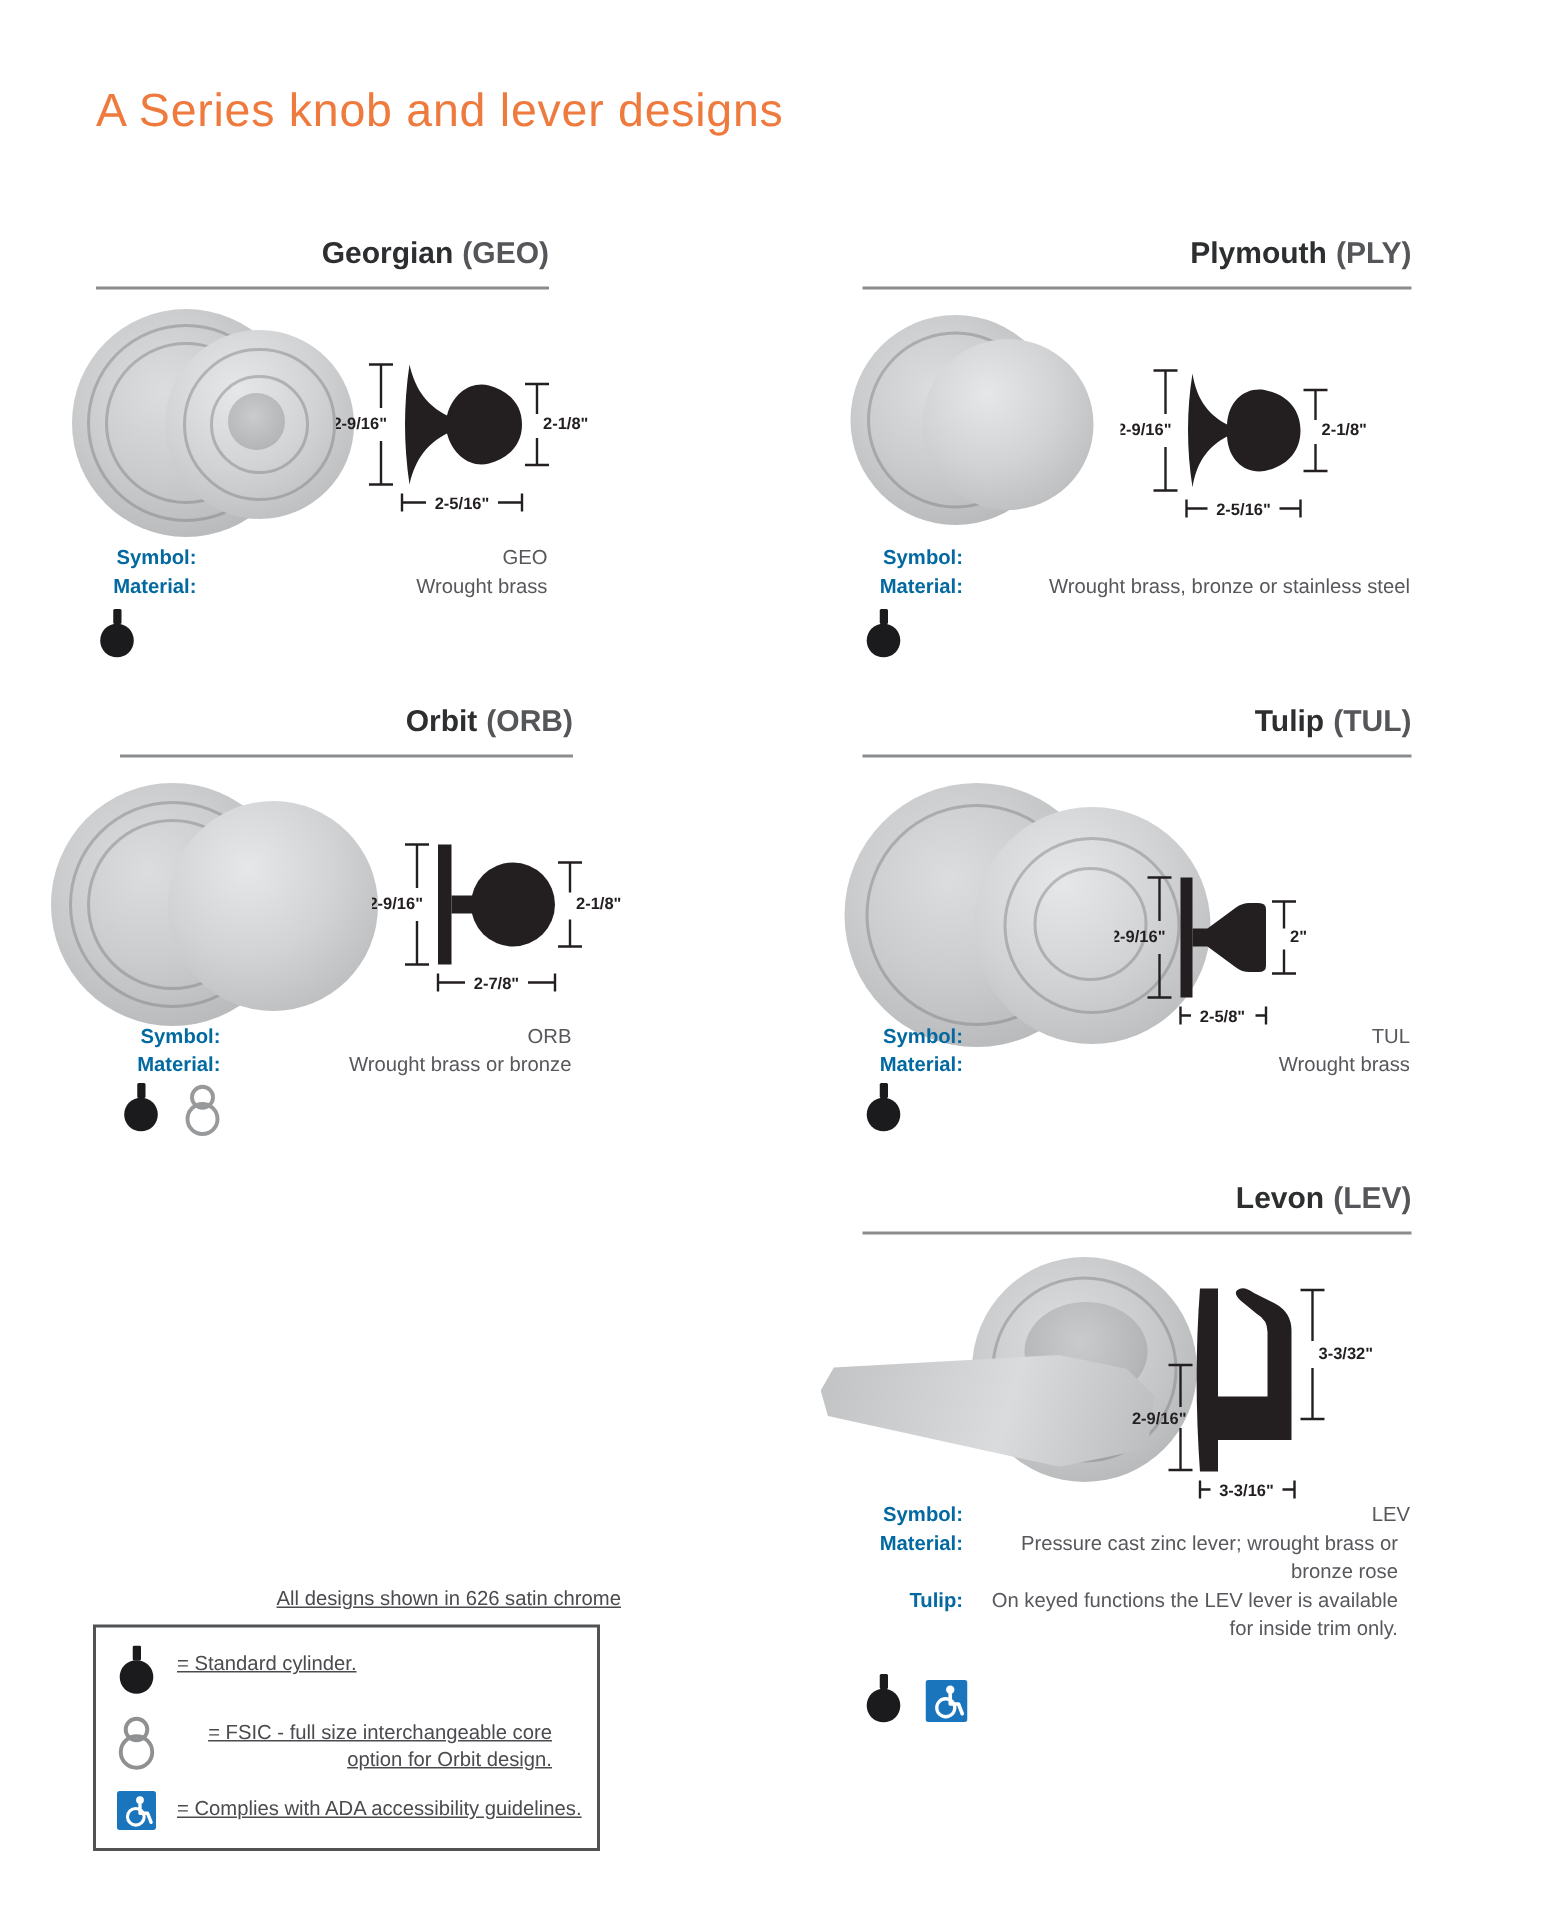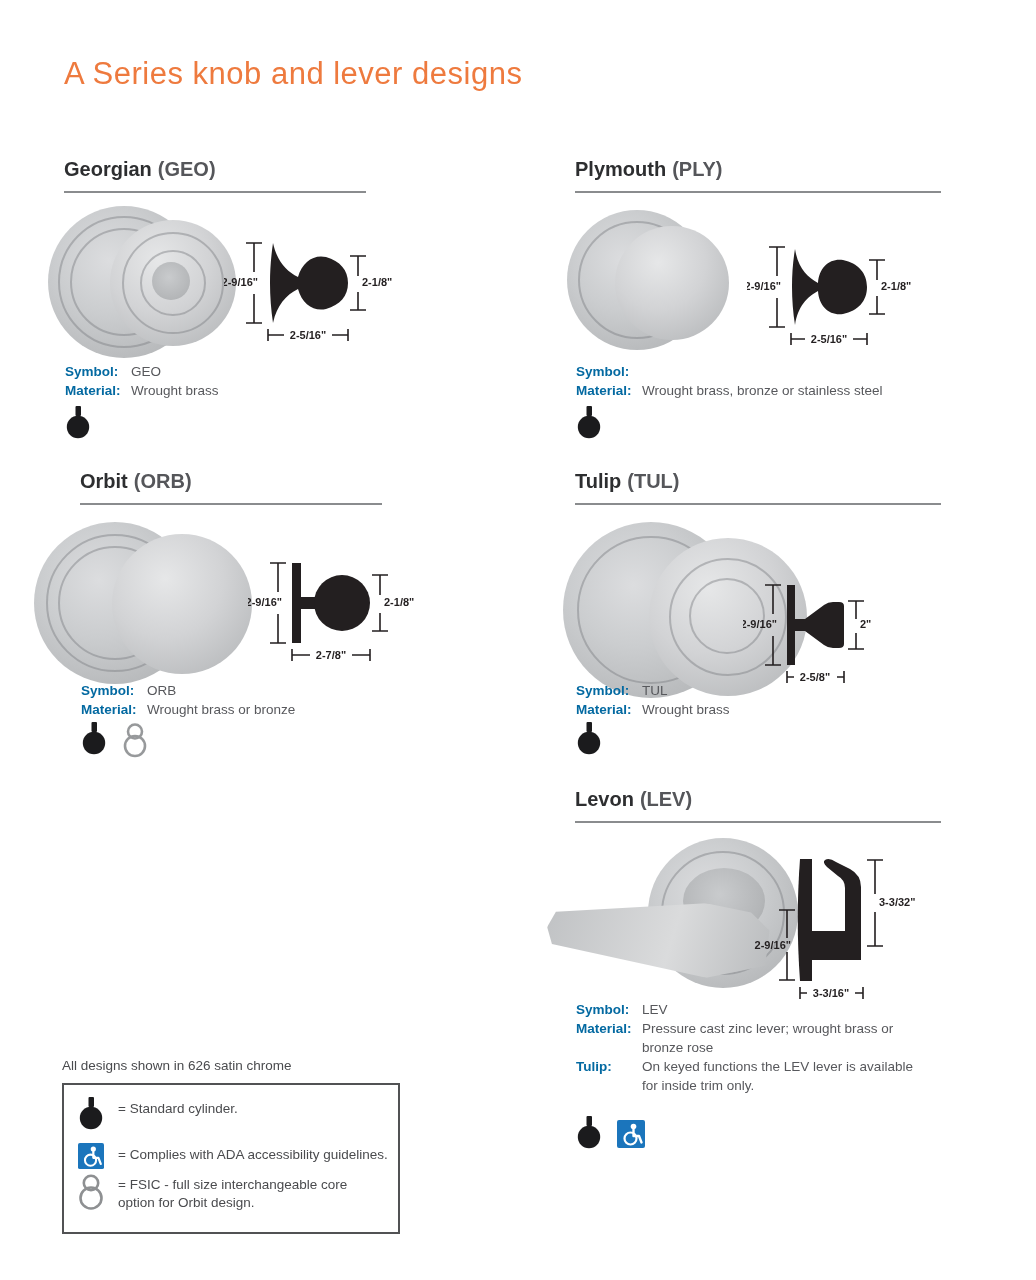--- a/index.html
+++ b/index.html
@@ -1,19 +1,20 @@
 <!DOCTYPE html>
 <html style="--accent: #EE7A3E; --ada_blue: #1B75BC; --silhouette: #231F20;"><head>
 <meta charset="utf-8">
 <style>
   html,body { margin:0; padding:0; background:#ffffff; }
   .page {
     position:relative; width:1036px; height:1280px; background:#ffffff;
     font-family:"Liberation Sans", sans-serif; overflow:hidden;
     color:#57585c;
+    text-align:right;
   }
   h1.page-title {
     position:absolute; left:64px; top:56px; margin:0;
     font-size:31px; font-weight:400; letter-spacing:.5px;
     color:var(--accent, #EE7A3E);
   }
   .section { position:absolute; }
   .section h2 { margin:0; font-size:20px; color:#2d2e30; font-weight:bold; }
   .section h2 .code { font-weight:700; color:#55565a; margin-left:6px; }
   .rule { position:absolute; left:0; top:33px; width:100%; border:none; border-top:2px solid #8a8c8e; margin:0; }
@@ -39,21 +40,21 @@
 
   
   .spec { position:absolute; left:1px; font-size:13.5px; line-height:19px; color:#57585c; }
   .spec .row { display:flex; }
   .spec .lab { flex:none; width:66px; font-weight:bold; color:#0369a1; }
   .spec .val { flex:1; }
 
   .iconrow { position:absolute; display:flex; gap:16px; align-items:flex-start; }
 
   
-  .legend { position:absolute; left:62px; top:1058px; width:352px; font-size:13.5px; color:#4a4b4e; }
+  .legend { position:absolute; left:62px; top:1058px; width:352px; font-size:13.5px; color:#4a4b4e;text-decoration:underline; }
   .legend-note { margin-bottom:10px; }
   .legend-box { border:2px solid #515254; padding:12px 8px 8px 12px; width:338px; box-sizing:border-box; }
   .legend-item { display:flex; gap:12px; margin-bottom:12px; align-items:flex-start; }
   .legend-item .ic { flex:none; width:30px; display:flex; justify-content:center; }
   .legend-item .tx { line-height:18px; padding-top:3px; }
 
   .ada-box { display:inline-block; }
 </style>
 </head>
 <body>
@@ -284,36 +285,36 @@
     <div class="legend-box">
       <div class="legend-item">
         <span class="ic">
           <svg width="24" height="34" viewBox="0 0 24 34">
             <rect x="9.5" y="0" width="5.5" height="10" rx="1" fill="#1b1b1d"></rect>
             <circle cx="12" cy="21" r="11.2" fill="#1b1b1d"></circle>
           </svg>
         </span>
         <span class="tx">= Standard cylinder.</span>
       </div>
+      <div class="legend-item">
+        <span class="ic">
+          <svg width="26" height="38" viewBox="0 0 26 38">
+            <circle cx="13" cy="10" r="7.2" fill="none" stroke="#8e9092" stroke-width="2.6"></circle>
+            <circle cx="13" cy="25" r="10.5" fill="none" stroke="#8e9092" stroke-width="2.6"></circle>
+          </svg>
+        </span>
+        <span class="tx" style="max-width:250px;">= FSIC - full size interchangeable core option for Orbit design.</span>
+      </div>
       <div class="legend-item" style="margin-bottom:4px;">
         <span class="ic">
           <svg width="26" height="26" viewBox="0 0 28 28">
             <rect x="0" y="0" width="28" height="28" rx="2" fill="var(--ada_blue, #1B75BC)"></rect>
             <circle cx="16.5" cy="6.5" r="2.8" fill="#ffffff"></circle>
             <path d="M16.5,9.5 V16 H22 L24.5,22.5" stroke="#ffffff" stroke-width="2.4" fill="none" stroke-linecap="round" stroke-linejoin="round"></path>
             <circle cx="13.5" cy="18.5" r="6" stroke="#ffffff" stroke-width="2.2" fill="none"></circle>
           </svg>
         </span>
         <span class="tx">= Complies with ADA accessibility guidelines.</span>
       </div>
-      <div class="legend-item">
-        <span class="ic">
-          <svg width="26" height="38" viewBox="0 0 26 38">
-            <circle cx="13" cy="10" r="7.2" fill="none" stroke="#8e9092" stroke-width="2.6"></circle>
-            <circle cx="13" cy="25" r="10.5" fill="none" stroke="#8e9092" stroke-width="2.6"></circle>
-          </svg>
-        </span>
-        <span class="tx" style="max-width:250px;">= FSIC - full size interchangeable core option for Orbit design.</span>
-      </div>
     </div>
   </div>
 
 </div>
 
 </body></html>

